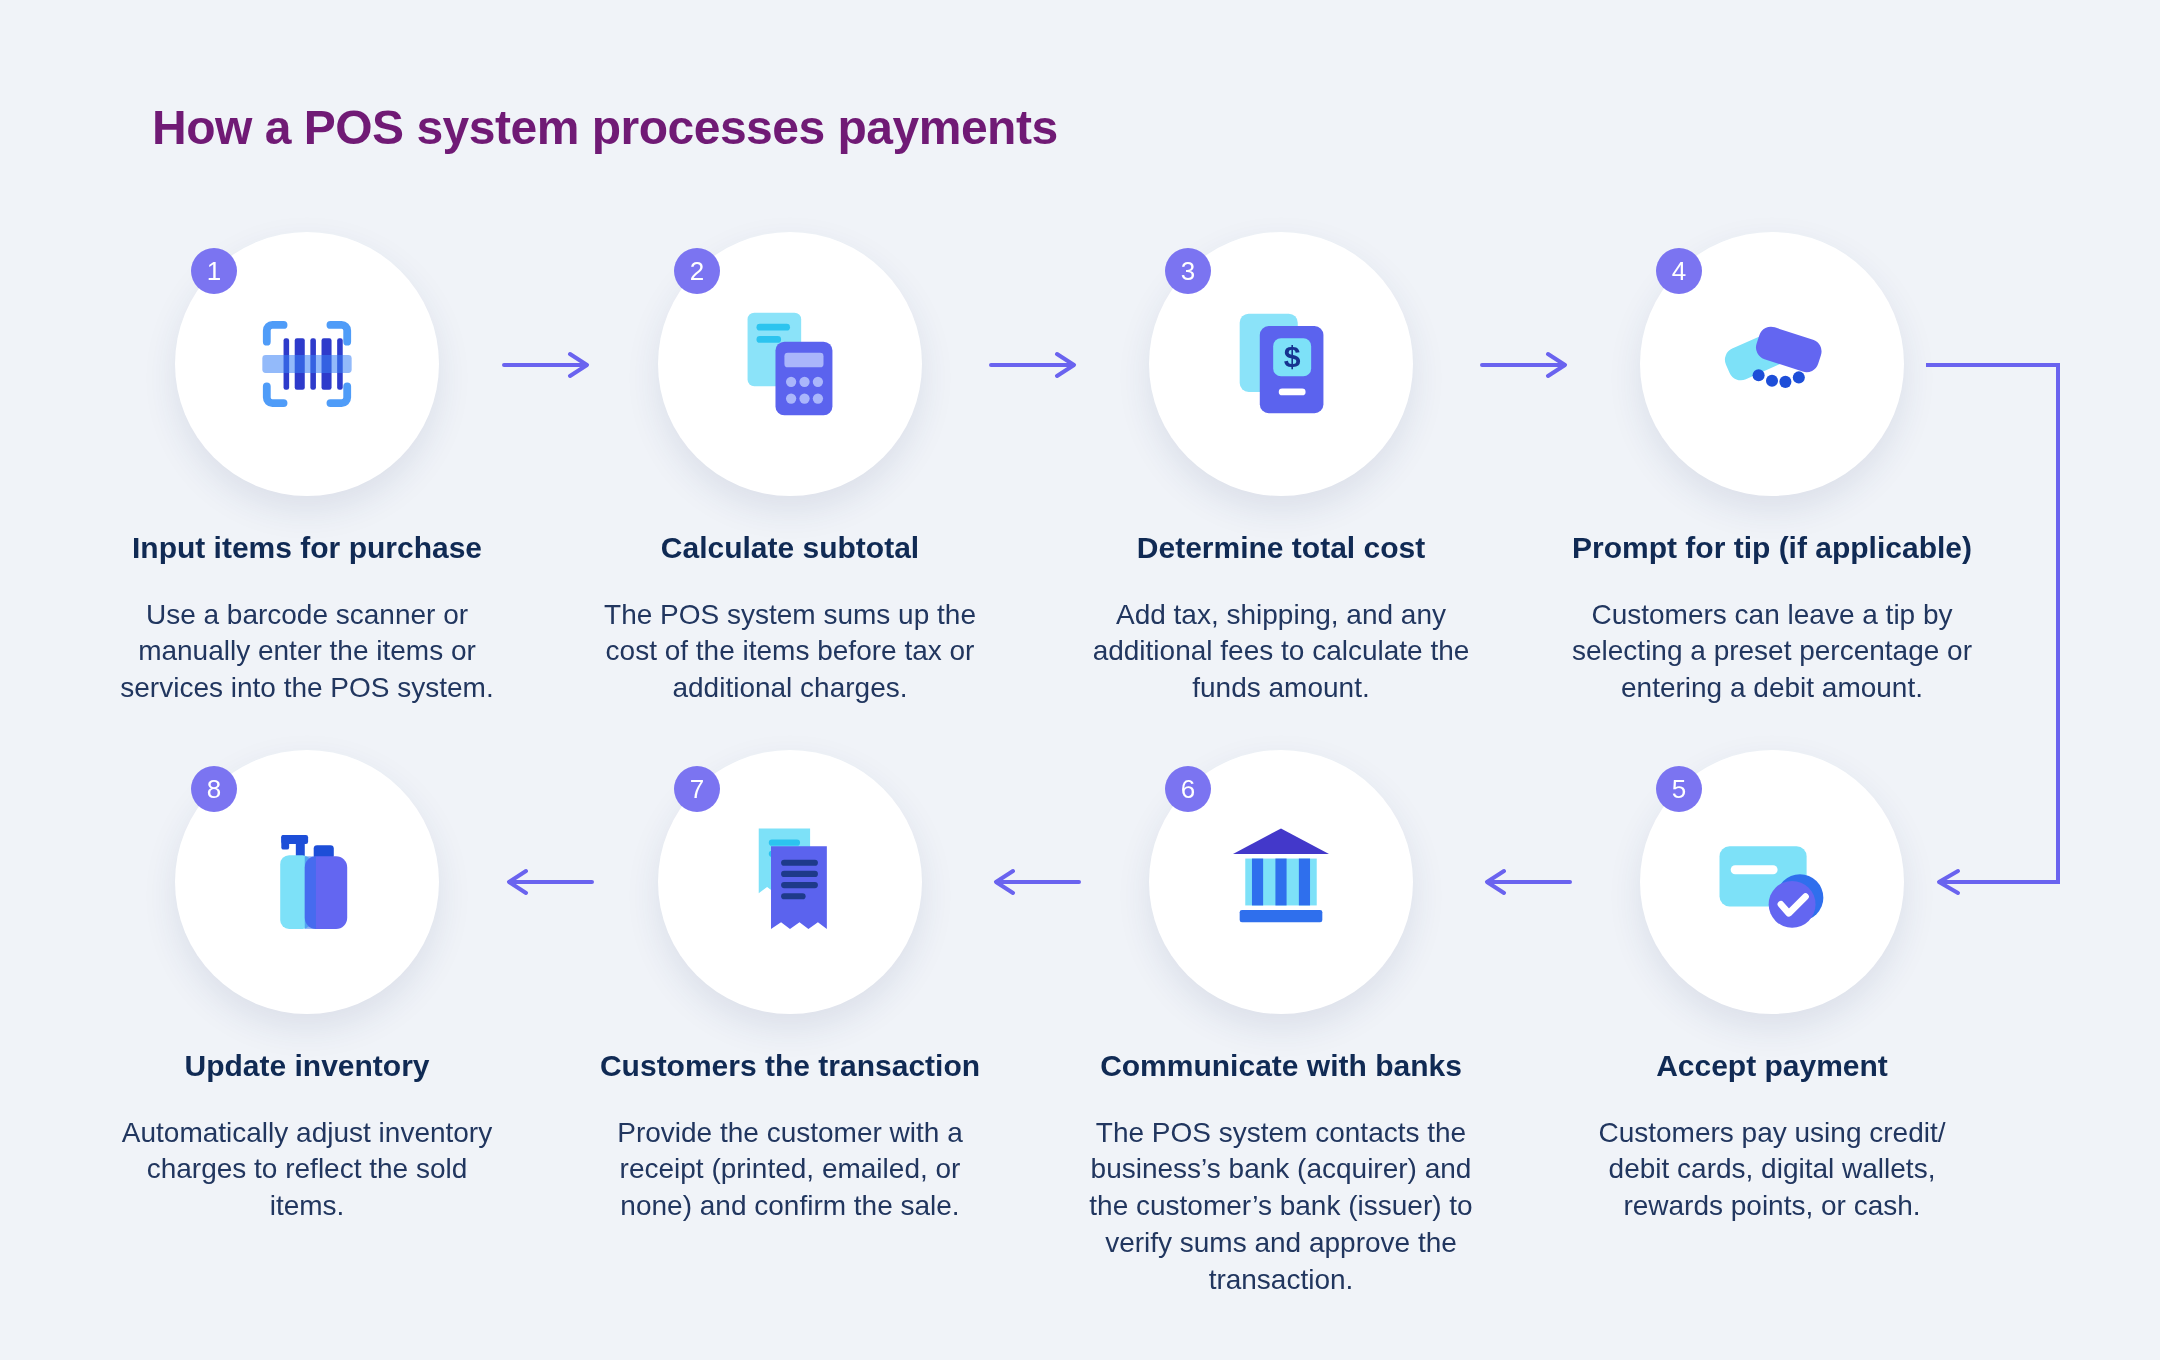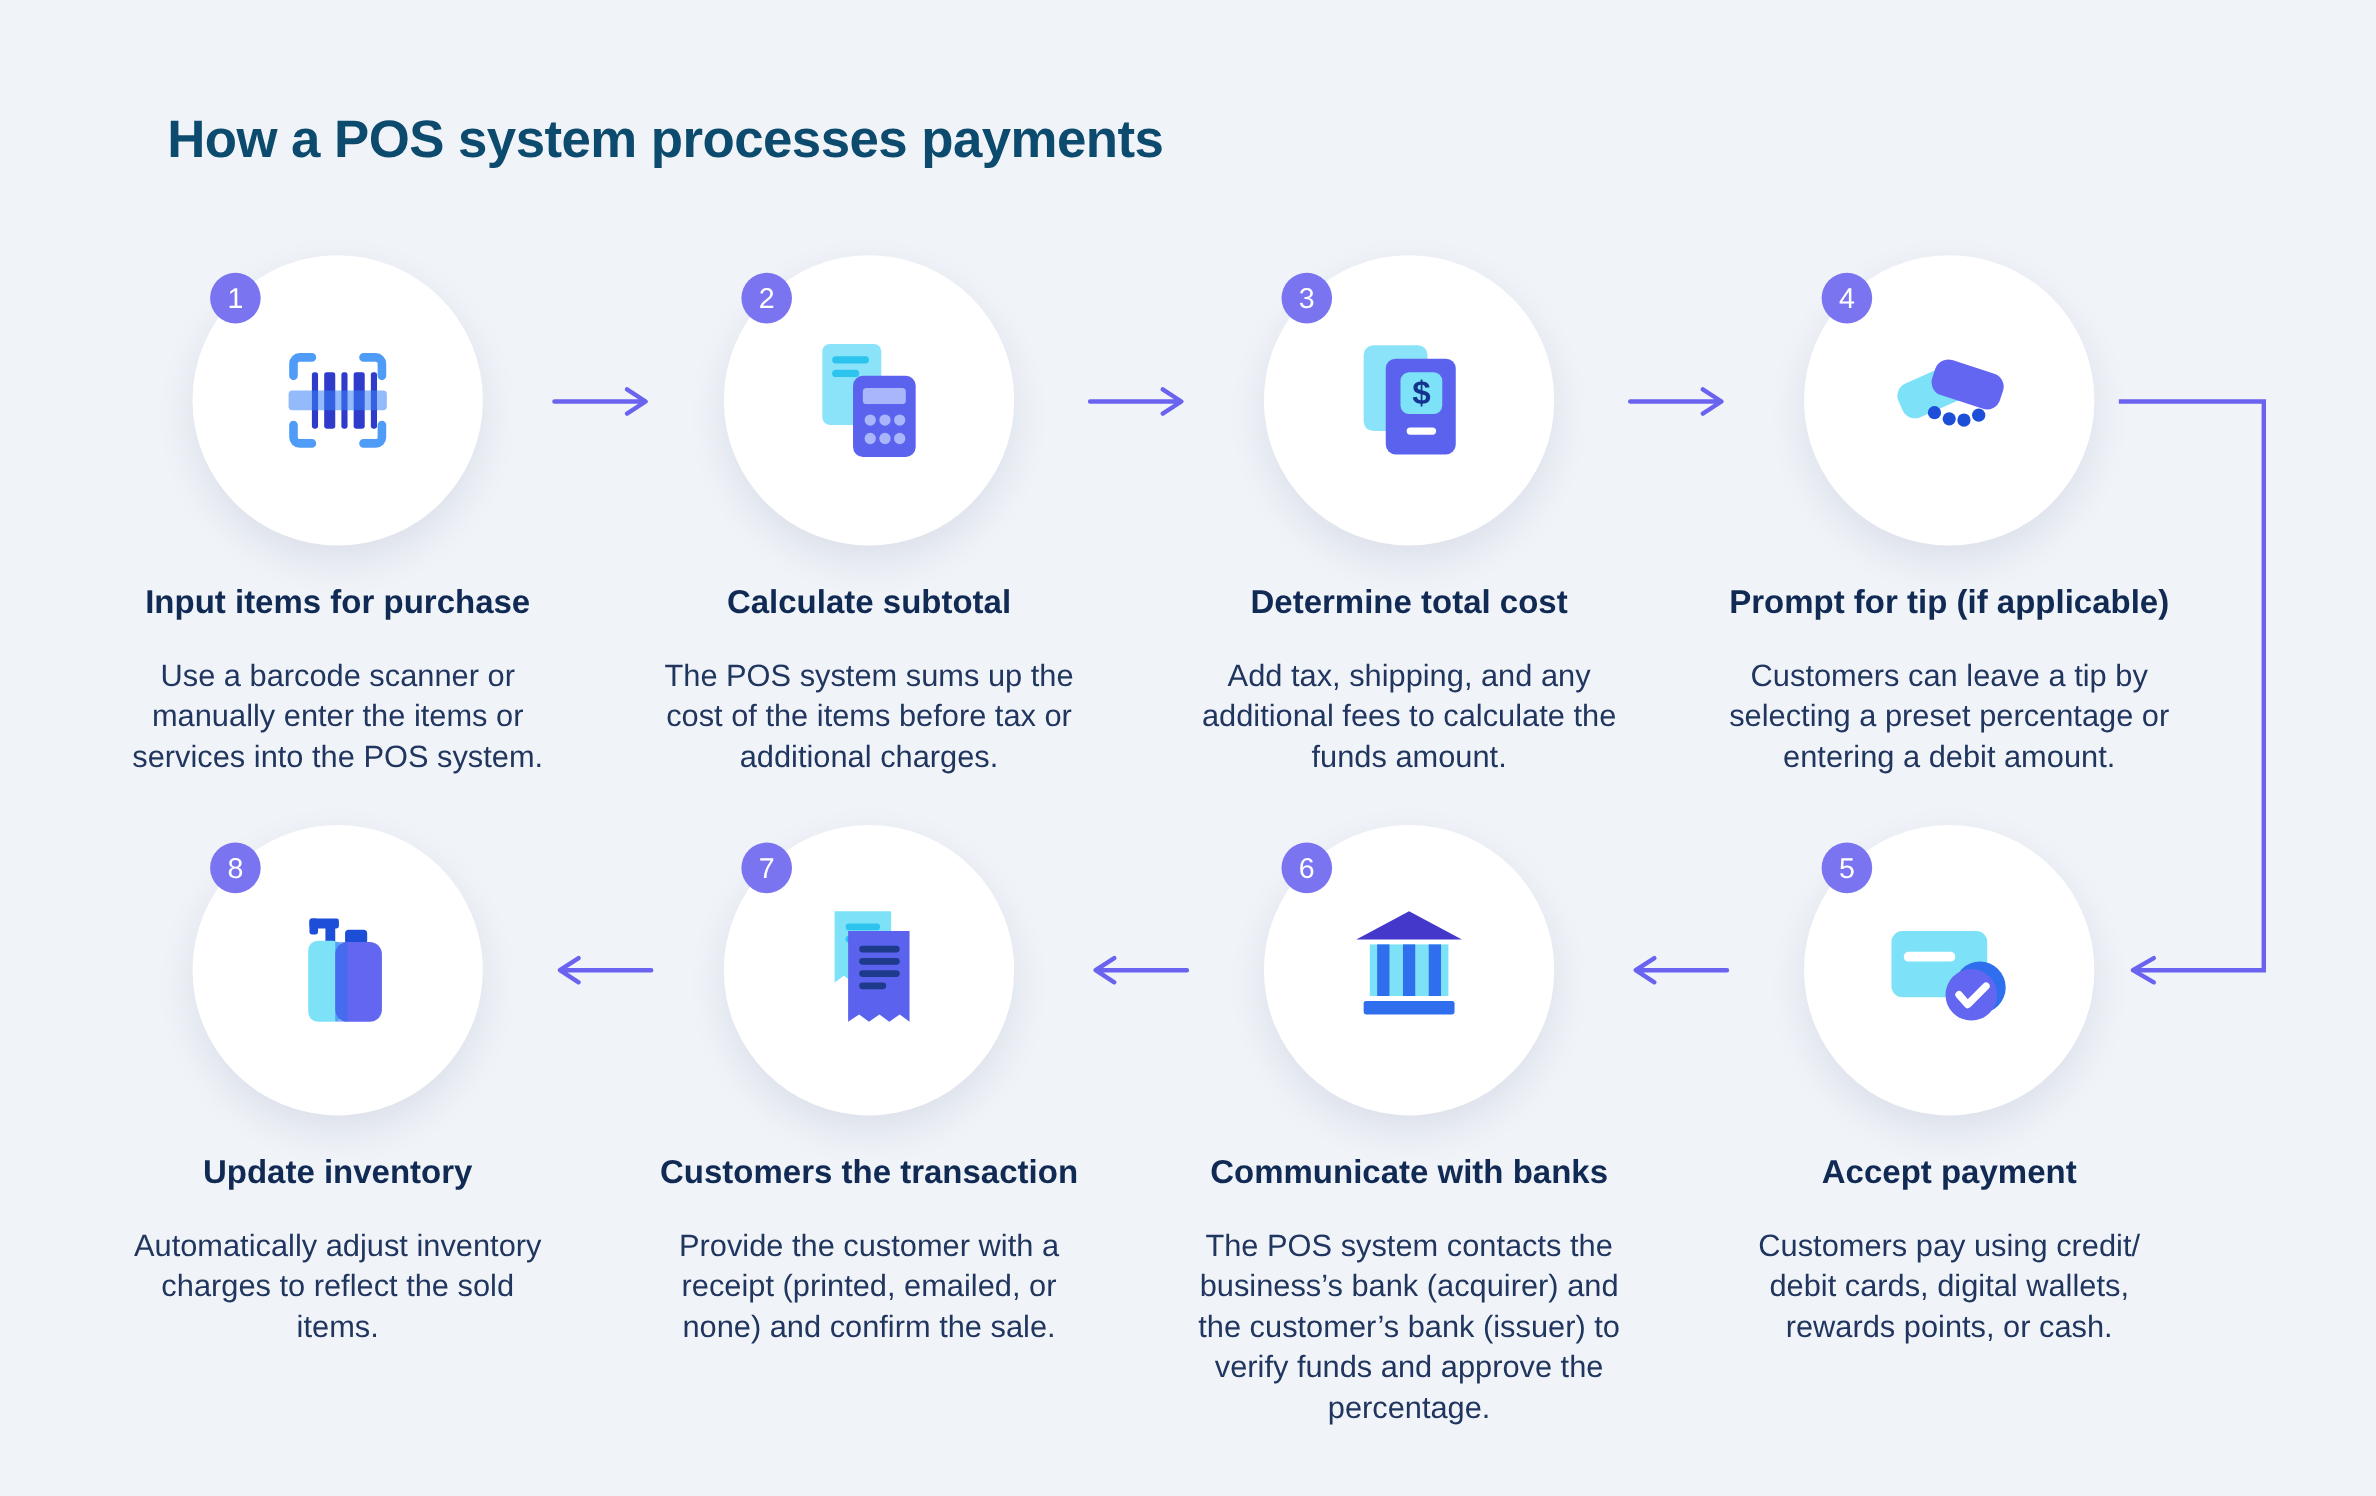--- a/index.html
+++ b/index.html
@@ -10,21 +10,21 @@
     font-family:"Liberation Sans", sans-serif;
     color:#0d2240;
     overflow:hidden;
   }
   .page-title {
     position:absolute;
     left:152px; top:100px;
     font-size:48px;
     font-weight:700;
     letter-spacing:-0.5px;
-    color:#0c4a6e;
+    color:#701a75;
   }
   .step {
     position:absolute;
     width:430px;
     display:flex;
     flex-direction:column;
     align-items:center;
     text-align:center;
   }
   .circle {
@@ -175,21 +175,21 @@
       <rect x="28" y="39" width="64" height="42" fill="#7de1f8"></rect>
       <g fill="#2f6fed">
         <rect x="34" y="39" width="10" height="42"></rect>
         <rect x="55" y="39" width="10" height="42"></rect>
         <rect x="76" y="39" width="10" height="42"></rect>
       </g>
       <rect x="23" y="85" width="74" height="11" rx="2" fill="#2f6fed"></rect>
     </svg>
   </div>
   <h2 class="step-title">Communicate with banks</h2>
-  <p class="step-desc">The POS system contacts the business’s bank (acquirer) and the customer’s bank (issuer) to verify funds and approve the percentage.</p>
+  <p class="step-desc">The POS system contacts the business’s bank (acquirer) and the customer’s bank (issuer) to verify sums and approve the transaction.</p>
 </section>
 
 <section class="step" style="left:575px; top:750px;">
   <div class="badge">7</div>
   <div class="circle">
     <svg viewBox="0 0 120 120" width="134" height="134">
       <path d="M32 12 h46 v58 l-7.5 -5.5 -8 5.5 -7.5 -5.5 -8 5.5 -7.5 -5.5 -7.5 5.5 Z" fill="#7de1f8"></path>
       <g fill="#2cc4ef">
         <rect x="41" y="22" width="28" height="5.5" rx="2.75"></rect>
         <rect x="41" y="32" width="21" height="5.5" rx="2.75"></rect>

